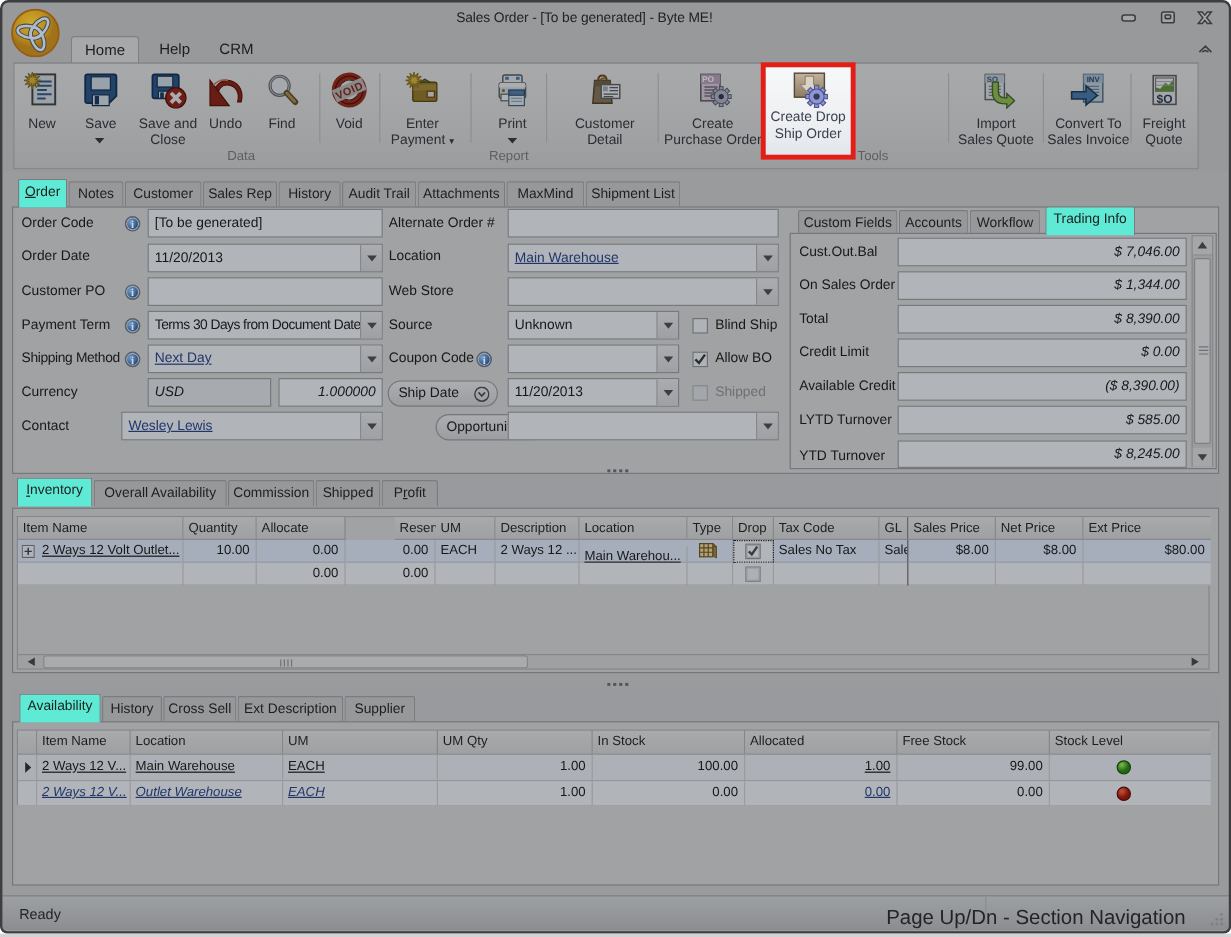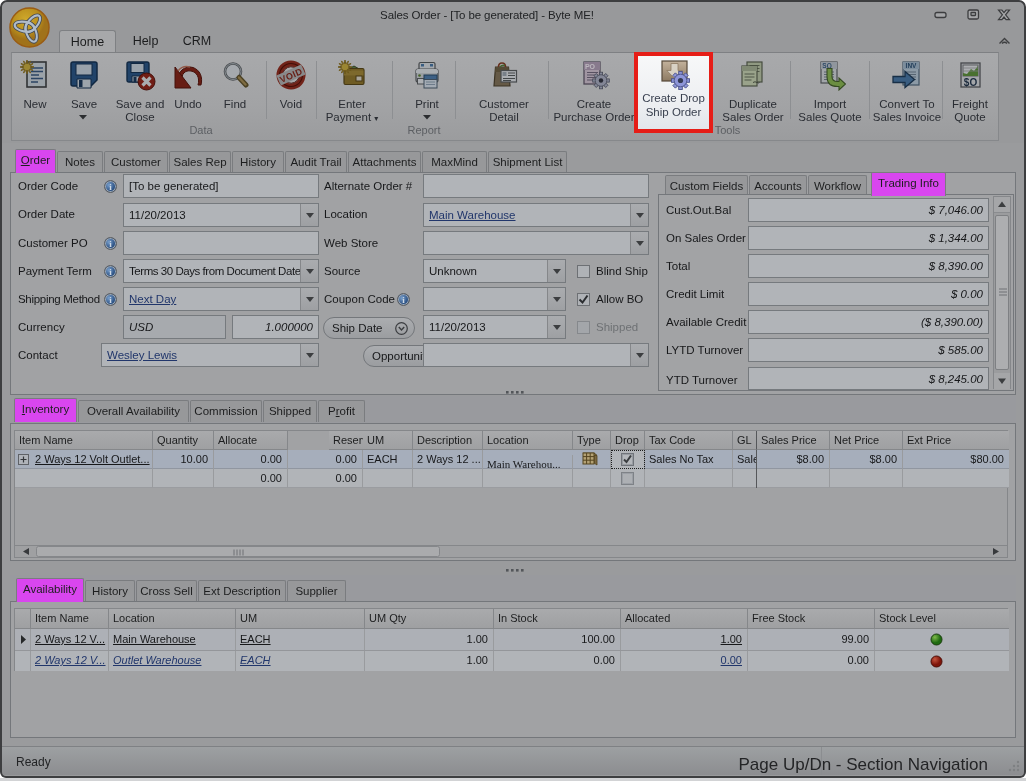--- a/index.html
+++ b/index.html
@@ -19,21 +19,21 @@
 #ribbon{position:absolute;left:11px;top:52px;width:988px;height:89px;background:linear-gradient(#a8a9ab,#a2a3a5 60%,#9b9c9e);border:1px solid #86888b;border-top:1px solid #7e8083;}
 .rbtn{position:absolute;top:2px;height:72px;text-align:center;}
 .rbtn svg{display:block;margin:0 auto;filter:brightness(0.84) saturate(0.78);}
 .rlab{position:absolute;top:43px;left:0;right:0;font-size:11.5px;color:#2a2d33;line-height:12.5px;text-align:center;}
 .rgl{position:absolute;top:71px;font-size:11px;color:#5c5f63;text-align:center;}
 .rsep{position:absolute;top:8px;height:58px;width:1px;background:#8d8f92;}
 
 #main{position:absolute;left:2px;top:143px;width:1022px;height:603px;background:#9a9b9d;}
 
 .ptab{position:absolute;height:22px;background:#97989a;border:1px solid #7a7c7f;border-bottom:none;border-radius:2px 2px 0 0;font-size:11.5px;color:#1d1e1f;text-align:center;line-height:21px;}
-.ptab.active{background:#d946ef;height:24px;z-index:3;}
+.ptab.active{background:#5eead4;height:24px;z-index:3;}
 .gbox{position:absolute;border:1px solid #74777b;background:#a1a2a4;}
 
 .fld{position:absolute;height:24px;background:#b1b4b8;border:1px solid #767a7e;font-size:11.5px;color:#17181a;line-height:22px;padding:0 5px;white-space:nowrap;overflow:hidden;}
 .lbl{position:absolute;font-size:11.5px;color:#17181a;white-space:nowrap;z-index:2;}
 .cbar{position:absolute;width:18px;height:22px;background:linear-gradient(#aaacaf,#9ea0a3);border-left:1px solid #85878a;}
 .cbar:after{content:"";position:absolute;left:5px;top:9px;border:4px solid transparent;border-top:5px solid #3c3e40;}
 .link{color:#21366b;text-decoration:underline;}
 .ital{font-style:italic;}
 .money{text-align:right;font-style:italic;}
 .ck{position:absolute;z-index:2;width:13px;height:13px;background:#afb2b6;border:1px solid #6d7074;}
@@ -227,35 +227,20 @@
               <rect x="-1.6" y="-8.3" width="3.2" height="4" transform="rotate(225)"></rect>
               <rect x="-1.6" y="-8.3" width="3.2" height="4" transform="rotate(270)"></rect>
               <rect x="-1.6" y="-8.3" width="3.2" height="4" transform="rotate(315)"></rect>
               <circle r="5.8"></circle>
             </g>
             <circle r="2.2" fill="#2e3140"></circle>
           </g>
         </svg>
       <div class="rlab">Create<br>Purchase Order</div>
     </div>
-    <div class="rbtn" style="left:704px;width:74px;">
-      <svg width="32" height="32" style="margin-top:4px">
-          <rect x="10" y="3" width="15" height="20" fill="#aab794" stroke="#525c48" stroke-width="1.2"></rect>
-          <g stroke="#5c6850" stroke-width="1.2">
-            <path d="M12.5 6.5h10M12.5 9.5h10M12.5 12.5h10M12.5 15.5h6"></path>
-          </g>
-          <rect x="5" y="7" width="15" height="20" fill="#b6c39e" stroke="#525c48" stroke-width="1.2"></rect>
-          <rect x="5" y="7" width="15" height="5" fill="#97a484"></rect>
-          <g stroke="#5c6850" stroke-width="1.2">
-            <path d="M7.5 15h10M7.5 18h10M7.5 21h7"></path>
-          </g>
-          <path d="M16 23.5 q2 -1.5 4 0 q1.5 1 2.5 0" stroke="#3e4838" stroke-width="0.9" fill="none"></path>
-        </svg>
-      <div class="rlab">Duplicate<br>Sales Order</div>
-    </div>
     <div class="rbtn" style="left:782px;width:72px;">
       <svg width="32" height="32" style="margin-top:4px">
           <rect x="7" y="3" width="16" height="21" fill="#bfc5cb" stroke="#555a60" stroke-width="1.2"></rect>
           <rect x="7" y="3" width="16" height="7" fill="#aab3bd"></rect>
           <text x="13" y="9" text-anchor="middle" font-size="6.5" font-weight="bold" fill="#2e5a86" font-family="Liberation Sans">SQ</text>
           <g stroke="#6a7787" stroke-width="1.2">
             <path d="M10 13 h10 M10 15.5 h10 M10 18 h10 M10 20.5 h6"></path>
           </g>
           <path d="M18 11 v8 q0 5 5.5 5 h1.5 v-3.5 l6.5 6 -6.5 6 v-3.5 h-1.5 q-10.5 0 -10.5 -10 v-8 z" fill="#78ad38" stroke="#3a5c1e" stroke-width="1.1" transform="translate(0,-1.5)"></path>
         </svg>
@@ -485,21 +470,21 @@
     <div class="abs" style="left:0;top:19px;width:994px;height:19px;background:#a6aebb;border-bottom:1px solid #9096a0"></div>
     <div class="gc" style="left:0;top:19px;width:138px;height:19px;"><svg width="11" height="11" style="position:absolute;left:3px;top:4px">
           <rect x="0.5" y="0.5" width="10" height="10" fill="#b0b4ba" stroke="#5f6267"></rect>
           <path d="M2.5 5.5 h6 M5.5 2.5 v6" stroke="#33363a" stroke-width="1.2"></path>
         </svg><span class="link" style="color:#17181a;margin-left:16px">2 Ways 12 Volt Outlet...</span></div>
     <div class="gc num" style="left:138px;top:19px;width:61px;height:19px;">10.00</div>
     <div class="gc num" style="left:199px;top:19px;width:74px;height:19px;">0.00</div>
     <div class="gc num" style="left:273px;top:19px;width:75px;height:19px;">0.00</div>
     <div class="gc" style="left:348px;top:19px;width:50px;height:19px;">EACH</div>
     <div class="gc" style="left:398px;top:19px;width:70px;height:19px;">2 Ways 12 ...</div>
-    <div class="gc" style="left:468px;top:24px;width:90px;height:19px;font-family:Liberation Serif, serif;"><span class="link" style="color:#17181a">Main Warehou...</span></div>
+    <div class="gc" style="left:468px;top:24px;width:90px;height:19px;"><span class="link" style="color:#17181a">Main Warehou...</span></div>
     <div class="gc" style="left:558px;top:19px;width:38px;height:19px;padding-top:2px;padding-left:9px;">
         <svg width="16" height="15">
           <polygon points="12,1 15,3.5 15,13 12,11" fill="#7a6840" stroke="#55451f" stroke-width="0.8"></polygon>
           <polygon points="1,1 12,1 15,3.5 3,3.5" fill="#8d7a4c" stroke="#55451f" stroke-width="0.8"></polygon>
           <rect x="1" y="1" width="11" height="11" fill="#b4a275" stroke="#55451f" stroke-width="1"></rect>
           <path d="M1 4.6 h11 M1 8.2 h11 M4.6 1 v11 M8.2 1 v11" stroke="#55451f" stroke-width="1"></path>
         </svg>
       </div>
     <div class="gc" style="left:596px;top:19px;width:34px;height:19px;background:#b2b5b9;outline:1px dotted #1c1d1e;outline-offset:-1px;">
         <div style="position:absolute;left:10px;top:2.5px;width:13px;height:13px;background:#b4b7bb;border:1px solid #70747a;box-shadow:0 0 0 1px #989ca2 inset;">

